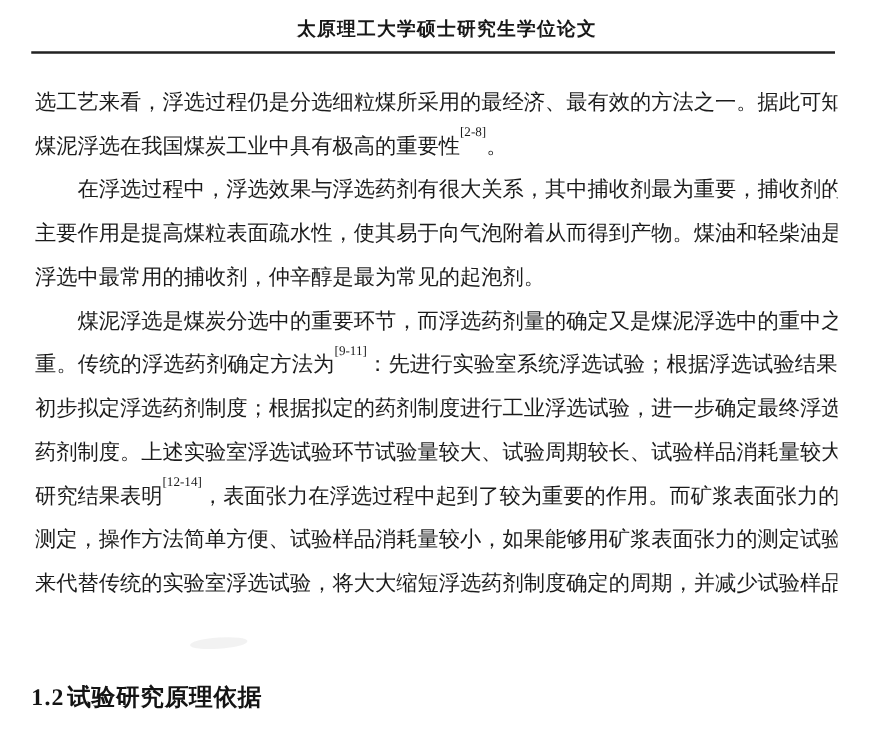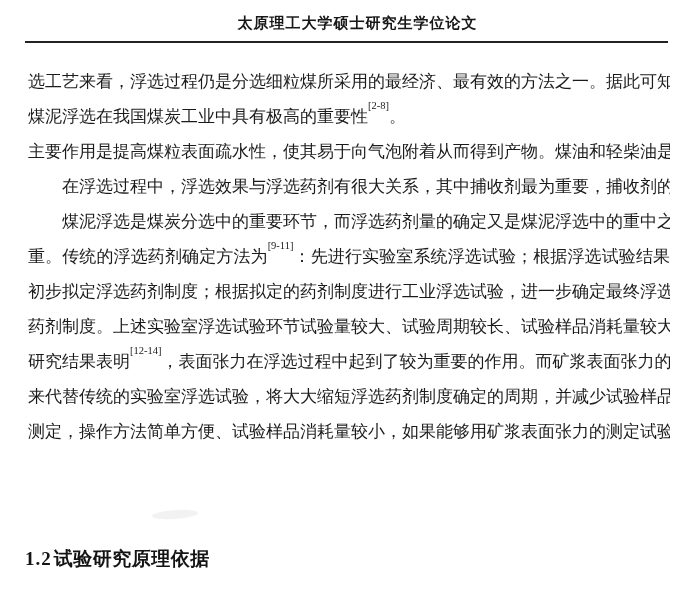--- a/index.html
+++ b/index.html
@@ -98,47 +98,50 @@
 
   <div class="body-text">
 
     <div class="line j">
       <span>选工艺来看，浮选过程仍是分选细粒煤所采用的最经济、最有效的方法之一。据此可知</span>
     </div>
     <div class="line last">
       <span>煤泥浮选在我国煤炭工业中具有极高的重要性</span><sup class="cite">[2-8]</sup><span>。</span>
     </div>
 
+    <div class="line j ind">
+      <span>在浮选过程中，浮选效果与浮选药剂有很大关系，其中捕收剂最为重要，捕收剂的</span>
+    </div>
     <div class="line j">
       <span>主要作用是提高煤粒表面疏水性，使其易于向气泡附着从而得到产物。煤油和轻柴油是</span>
     </div>
-    <div class="line j ind">
-      <span>在浮选过程中，浮选效果与浮选药剂有很大关系，其中捕收剂最为重要，捕收剂的</span>
+    <div class="line last">
+      <span>浮选中最常用的捕收剂，仲辛醇是最为常见的起泡剂。</span>
     </div>
 
     <div class="line j ind">
       <span>煤泥浮选是煤炭分选中的重要环节，而浮选药剂量的确定又是煤泥浮选中的重中之</span>
     </div>
     <div class="line j">
       <span>重。传统的浮选药剂确定方法为</span><sup class="cite">[9-11]</sup><span>：先进行实验室系统浮选试验；根据浮选试验结果</span>
     </div>
     <div class="line j">
       <span>初步拟定浮选药剂制度；根据拟定的药剂制度进行工业浮选试验，进一步确定最终浮选</span>
     </div>
     <div class="line j">
       <span>药剂制度。上述实验室浮选试验环节试验量较大、试验周期较长、试验样品消耗量较大。</span>
     </div>
     <div class="line j">
       <span>研究结果表明</span><sup class="cite">[12-14]</sup><span>，表面张力在浮选过程中起到了较为重要的作用。而矿浆表面张力的</span>
     </div>
     <div class="line j">
-      <span>来代替传统的实验室浮选试验，将大大缩短浮选药剂制度确定的周期，并减少试验样品</span>
+      <span>测定，操作方法简单方便、试验样品消耗量较小，如果能够用矿浆表面张力的测定试验</span>
     </div>
     <div class="line j">
-      <span>测定，操作方法简单方便、试验样品消耗量较小，如果能够用矿浆表面张力的测定试验</span>
+      <span>来代替传统的实验室浮选试验，将大大缩短浮选药剂制度确定的周期，并减少试验样品</span>
     </div>
 
   </div>
 
   <div class="section-heading">
     <span class="sh-num">1.2</span><span class="sh-title">试验研究原理依据</span>
   </div>
 
   <div class="scan-smudge"></div>
 

